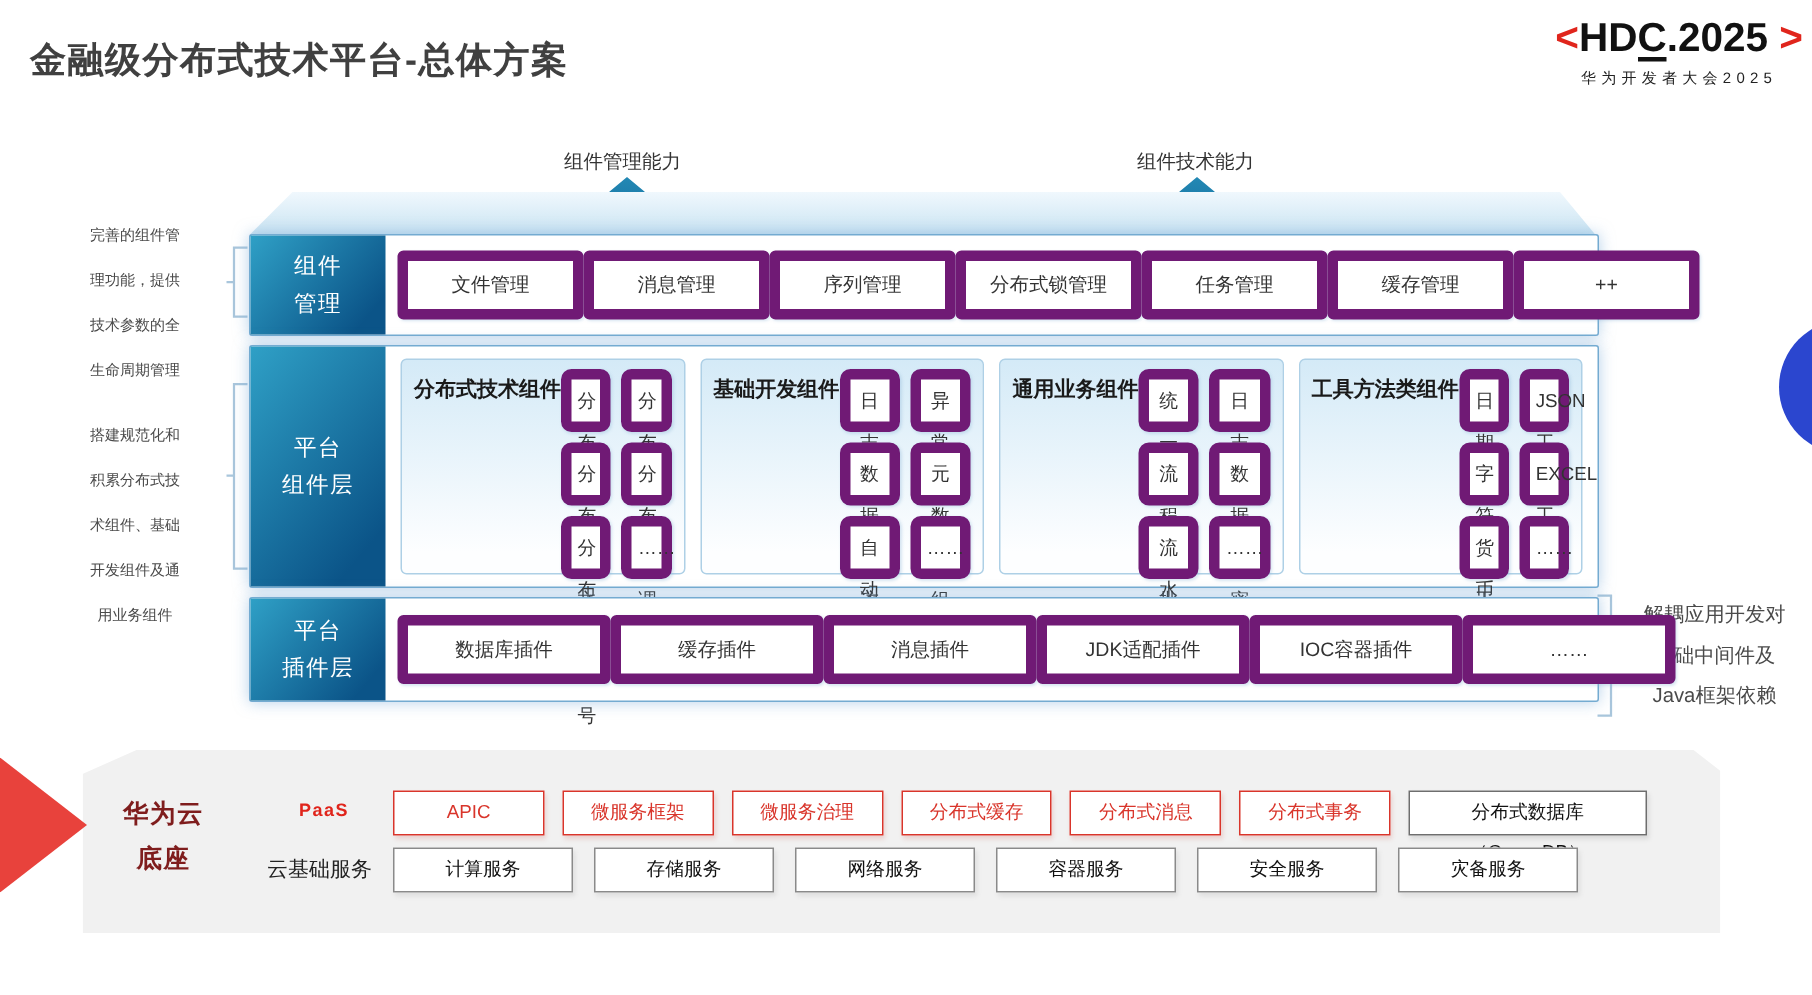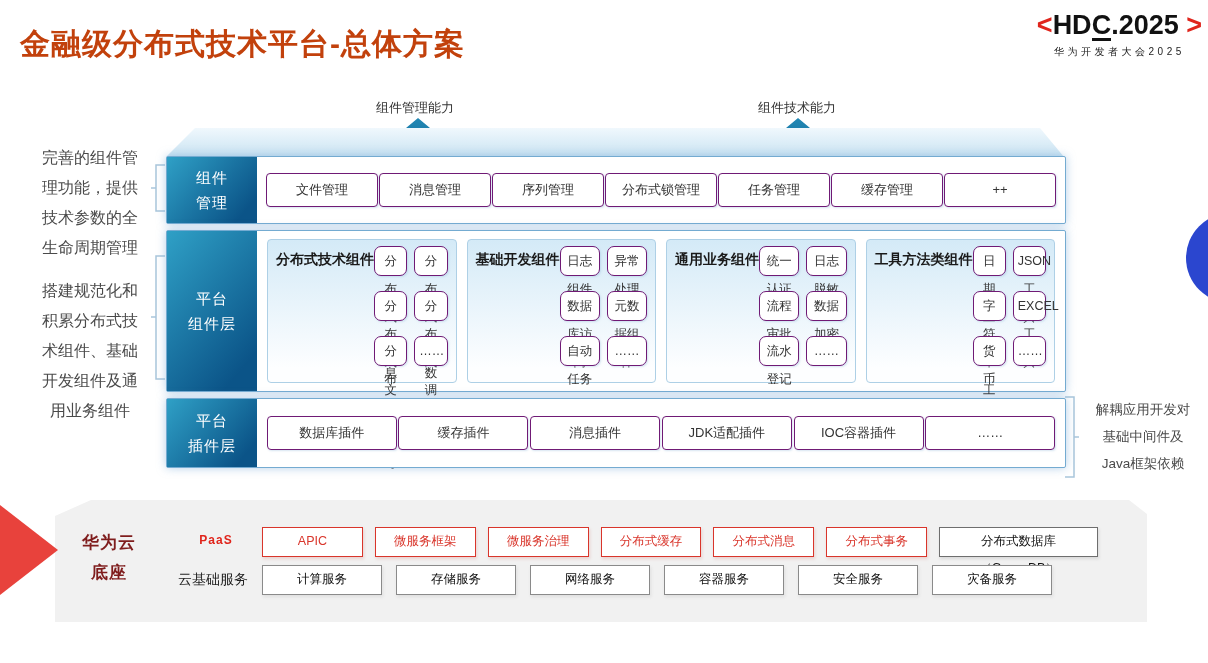--- a/index.html
+++ b/index.html
@@ -4,21 +4,21 @@
 <style>
   html,body{margin:0;padding:0;}
   body{
     width:1208px;height:663px;position:relative;overflow:hidden;background:#ffffff;
     font-family:"Liberation Sans","DejaVu Sans",sans-serif;color:#222;
   }
   .abs{position:absolute;}
   .pre{white-space:pre-line;}
 
   
-  .slide-title{left:20px;top:24px;font-size:30px;font-weight:900;letter-spacing:1px;color:#c2410c;}
+  .slide-title{left:20px;top:24px;font-size:24px;font-weight:900;letter-spacing:1px;color:#404040;}
   .hdc-logo{right:6px;top:10px;text-align:center;}
   .hdc-line1{font-size:27px;font-weight:800;color:#111;letter-spacing:0px;line-height:30px;}
   .hdc-mark{color:#e0251c;font-weight:800;}
   .hdc-c{display:inline-block;border-bottom:3px solid #111;line-height:26px;}
   .hdc-sub{font-size:10px;color:#222;letter-spacing:3.5px;margin-top:4px;}
 
   
   .cap-label{font-size:13px;color:#333;width:140px;text-align:center;}
   .block-arrow{width:42px;height:38px;background:linear-gradient(180deg,#2388b4,#136d9c);
     clip-path:polygon(50% 0,100% 46%,73% 46%,73% 100%,27% 100%,27% 46%,0 46%);}
@@ -26,37 +26,37 @@
   
   .top-face{left:166px;top:128px;width:898px;height:29px;
     background:linear-gradient(180deg,#f0f8fd 0%,#c9e3f2 100%);
     clip-path:polygon(29px 0,calc(100% - 24px) 0,100% 100%,0 100%);}
   .layer-row{background:#fff;border:1px solid #74abd1;border-radius:2px;
     box-shadow:0 0 10px rgba(120,170,215,.55);display:flex;}
   .layer-label{width:90px;flex:0 0 90px;display:flex;align-items:center;justify-content:center;
     background:linear-gradient(130deg,#2fa0c6 0%,#0b5488 85%);color:#fff;font-size:15px;
     letter-spacing:1px;line-height:25px;text-align:center;}
   .row-content{flex:1;display:flex;align-items:center;justify-content:space-evenly;padding:0 8px;}
-  .cbox{background:#fff;border:1px solid #701a75;border-radius:4px;height:32px;line-height:32px;
+  .cbox{background:#fff;border:7px solid #701a75;border-radius:4px;height:32px;line-height:32px;
     min-width:86px;padding:0 12px;text-align:center;font-size:13px;color:#333;
     box-shadow:1px 1px 2px rgba(140,180,215,.35);}
   .cbox:empty{color:#aaa;}
 
   
   .col-wrap{flex:1;display:flex;gap:10px;padding:8px 10px;align-items:stretch;}
   .comp-col{flex:1;background:linear-gradient(180deg,#d4eaf7 0%,#fdfeff 90%);
     border:1px solid #aed0e6;border-radius:4px;padding:6px 8px 8px 8px;
     display:flex;flex-direction:row;}
   .col-title{text-align:center;font-size:14px;font-weight:700;color:#1a1a1a;
     height:26px;line-height:26px;margin-bottom:2px;}
   .col-grid{display:grid;grid-template-columns:1fr 1fr;gap:7px;flex:1;}
   .col-grid .cbox{min-width:0;height:28px;line-height:28px;border-radius:7px;font-size:12.5px;padding:0 4px;}
 
   
-  .side-note{font-size:16px;color:#4a4a4a;line-height:30px;text-align:center;}
+  .side-note{font-size:10px;color:#4a4a4a;line-height:30px;text-align:center;}
   .bracket{stroke:#a9c6dc;stroke-width:1.5;fill:none;}
 
   
   .foundation{left:55px;top:500px;width:1092px;height:122px;background:#f1f1f1;
     clip-path:polygon(0 16px,36px 0,calc(100% - 18px) 0,100% 14px,100% 100%,0 100%);}
   .red-wedge{left:0;top:505px;width:58px;height:90px;background:#e8423c;
     clip-path:polygon(0 0,100% 50%,0 100%);}
   .fnd-label{left:70px;top:528px;width:78px;font-size:17px;font-weight:700;color:#7f1d1d;
     line-height:30px;text-align:center;letter-spacing:1px;}
   .paas-label{left:180px;top:533px;width:72px;font-size:12px;font-weight:700;color:#e0251c;text-align:center;letter-spacing:1px;}

